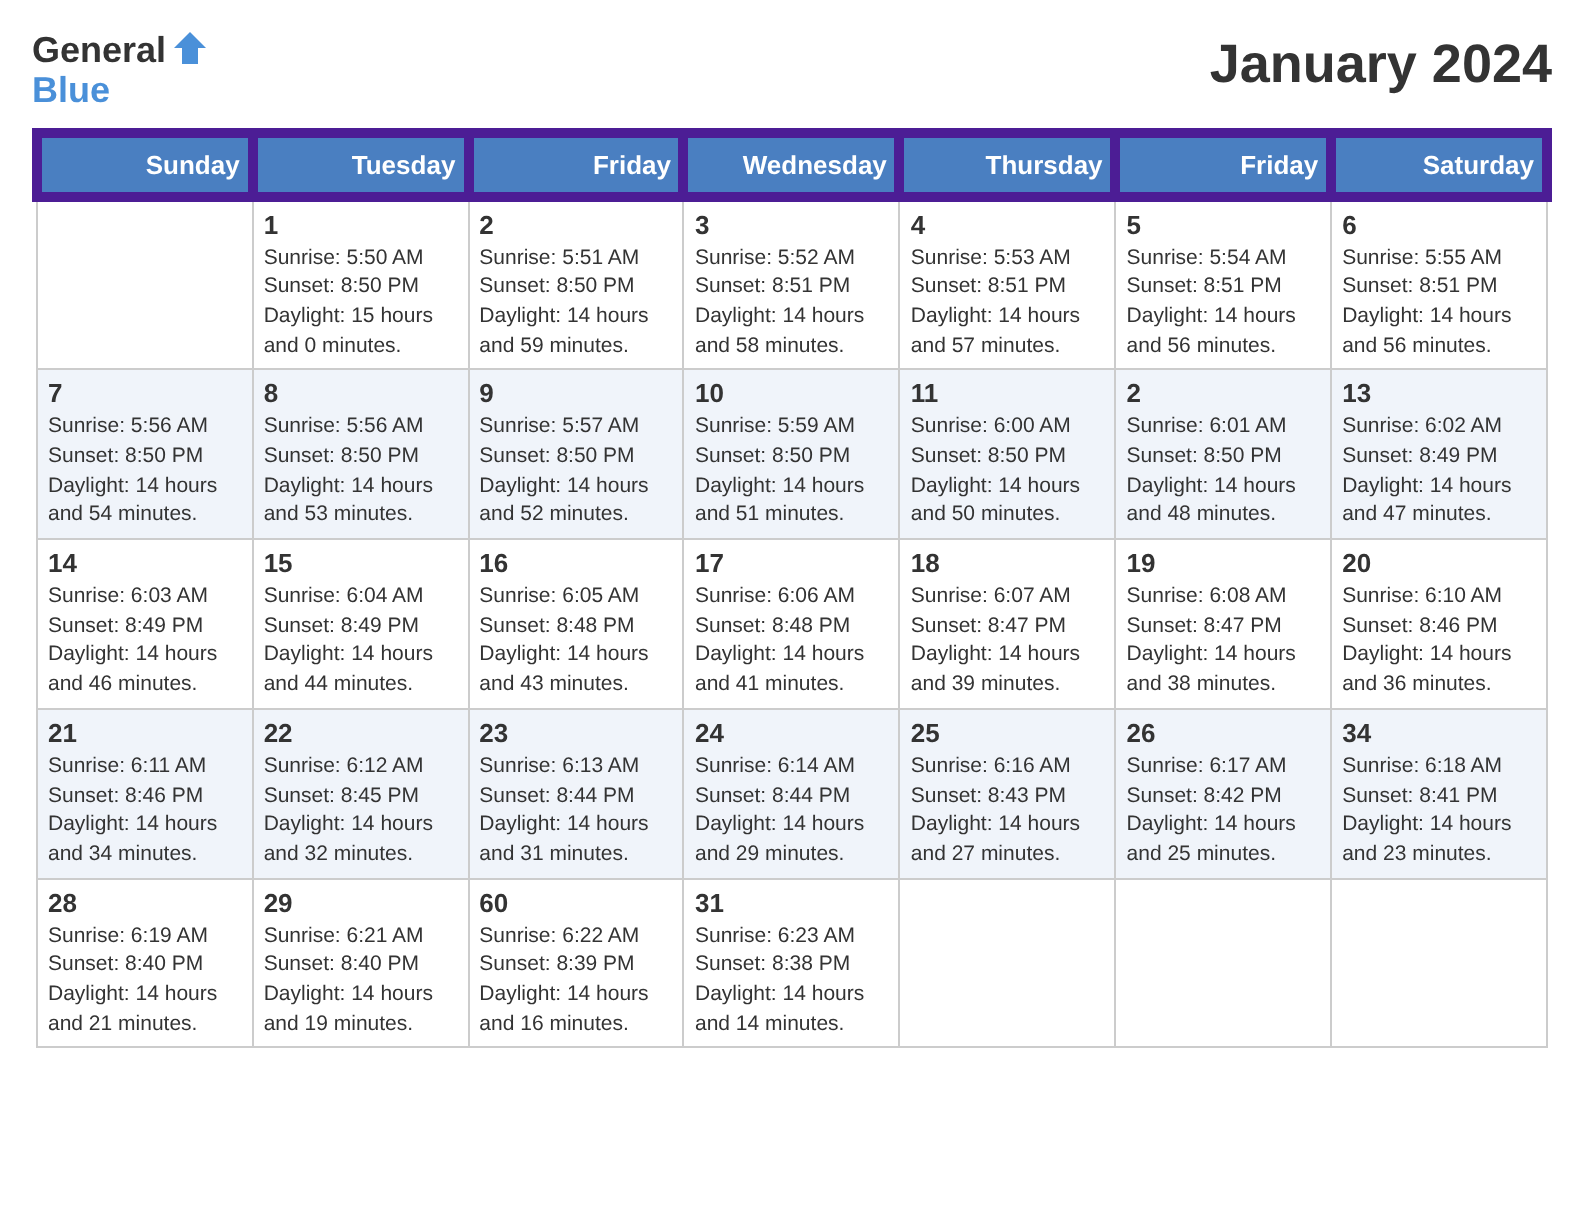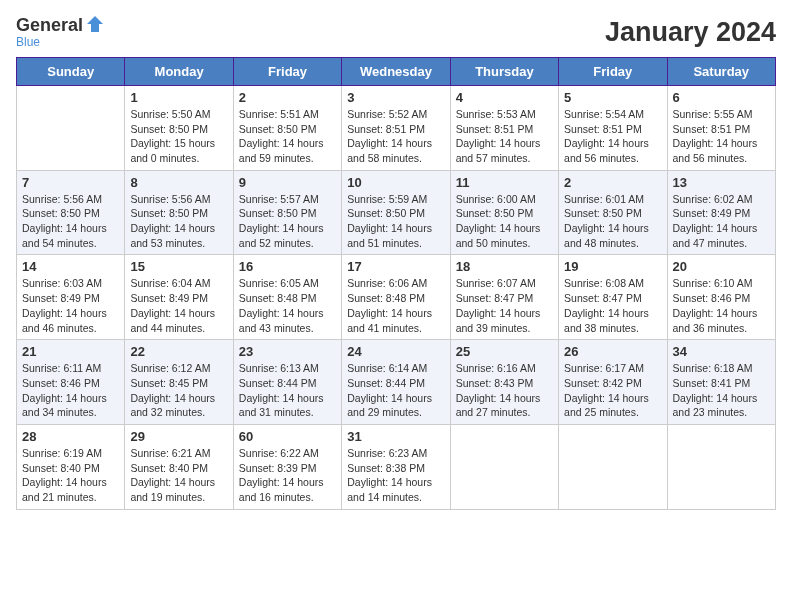--- a/index.html
+++ b/index.html
@@ -21,22 +21,22 @@
       align-items: flex-start;
       gap: 2px;
     }
     .logo-text-general {
       font-size: 18px;
       font-weight: bold;
       color: #333;
       line-height: 1.1;
     }
     .logo-text-blue {
-      font-size: 12px;
-      font-weight: normal;
+      font-size: 18px;
+      font-weight: bold;
       color: #4a90d9;
       line-height: 1.1;
     }
     .title-section {
       text-align: right;
     }
     .month-year {
       font-size: 27px;
       font-weight: bold;
       color: #333;
@@ -51,22 +51,22 @@
       width: 100%;
       border-collapse: collapse;
       margin-top: 8px;
     }
     .calendar thead tr th {
       background-color: #4a7fc1;
       color: #fff;
       font-size: 13px;
       font-weight: bold;
       padding: 6px 4px;
-      text-align: center;
-      border: 1px solid #4c1d95;
+      text-align: right;
+      border: 5px solid #4c1d95;
     }
     .calendar tbody tr td {
       vertical-align: top;
       border: 1px solid #ccc;
       padding: 4px 5px;
       width: 108px;
       min-height: 90px;
     }
     .calendar tbody tr td.empty {
       background: #fff;
@@ -106,21 +106,21 @@
   </div>
   <div class="title-section">
     <div class="month-year">January 2024</div>
   </div>
 </div>
 
 <table class="calendar">
   <thead>
     <tr>
     <th>Sunday</th>
-        <th>Monday</th>
+        <th>Tuesday</th>
         <th>Friday</th>
         <th>Wednesday</th>
         <th>Thursday</th>
         <th>Friday</th>
         <th>Saturday</th>
       </tr>
   </thead>
   <tbody id="calendar-body">
   <tr class="row-white">
         <td class="empty"></td>

